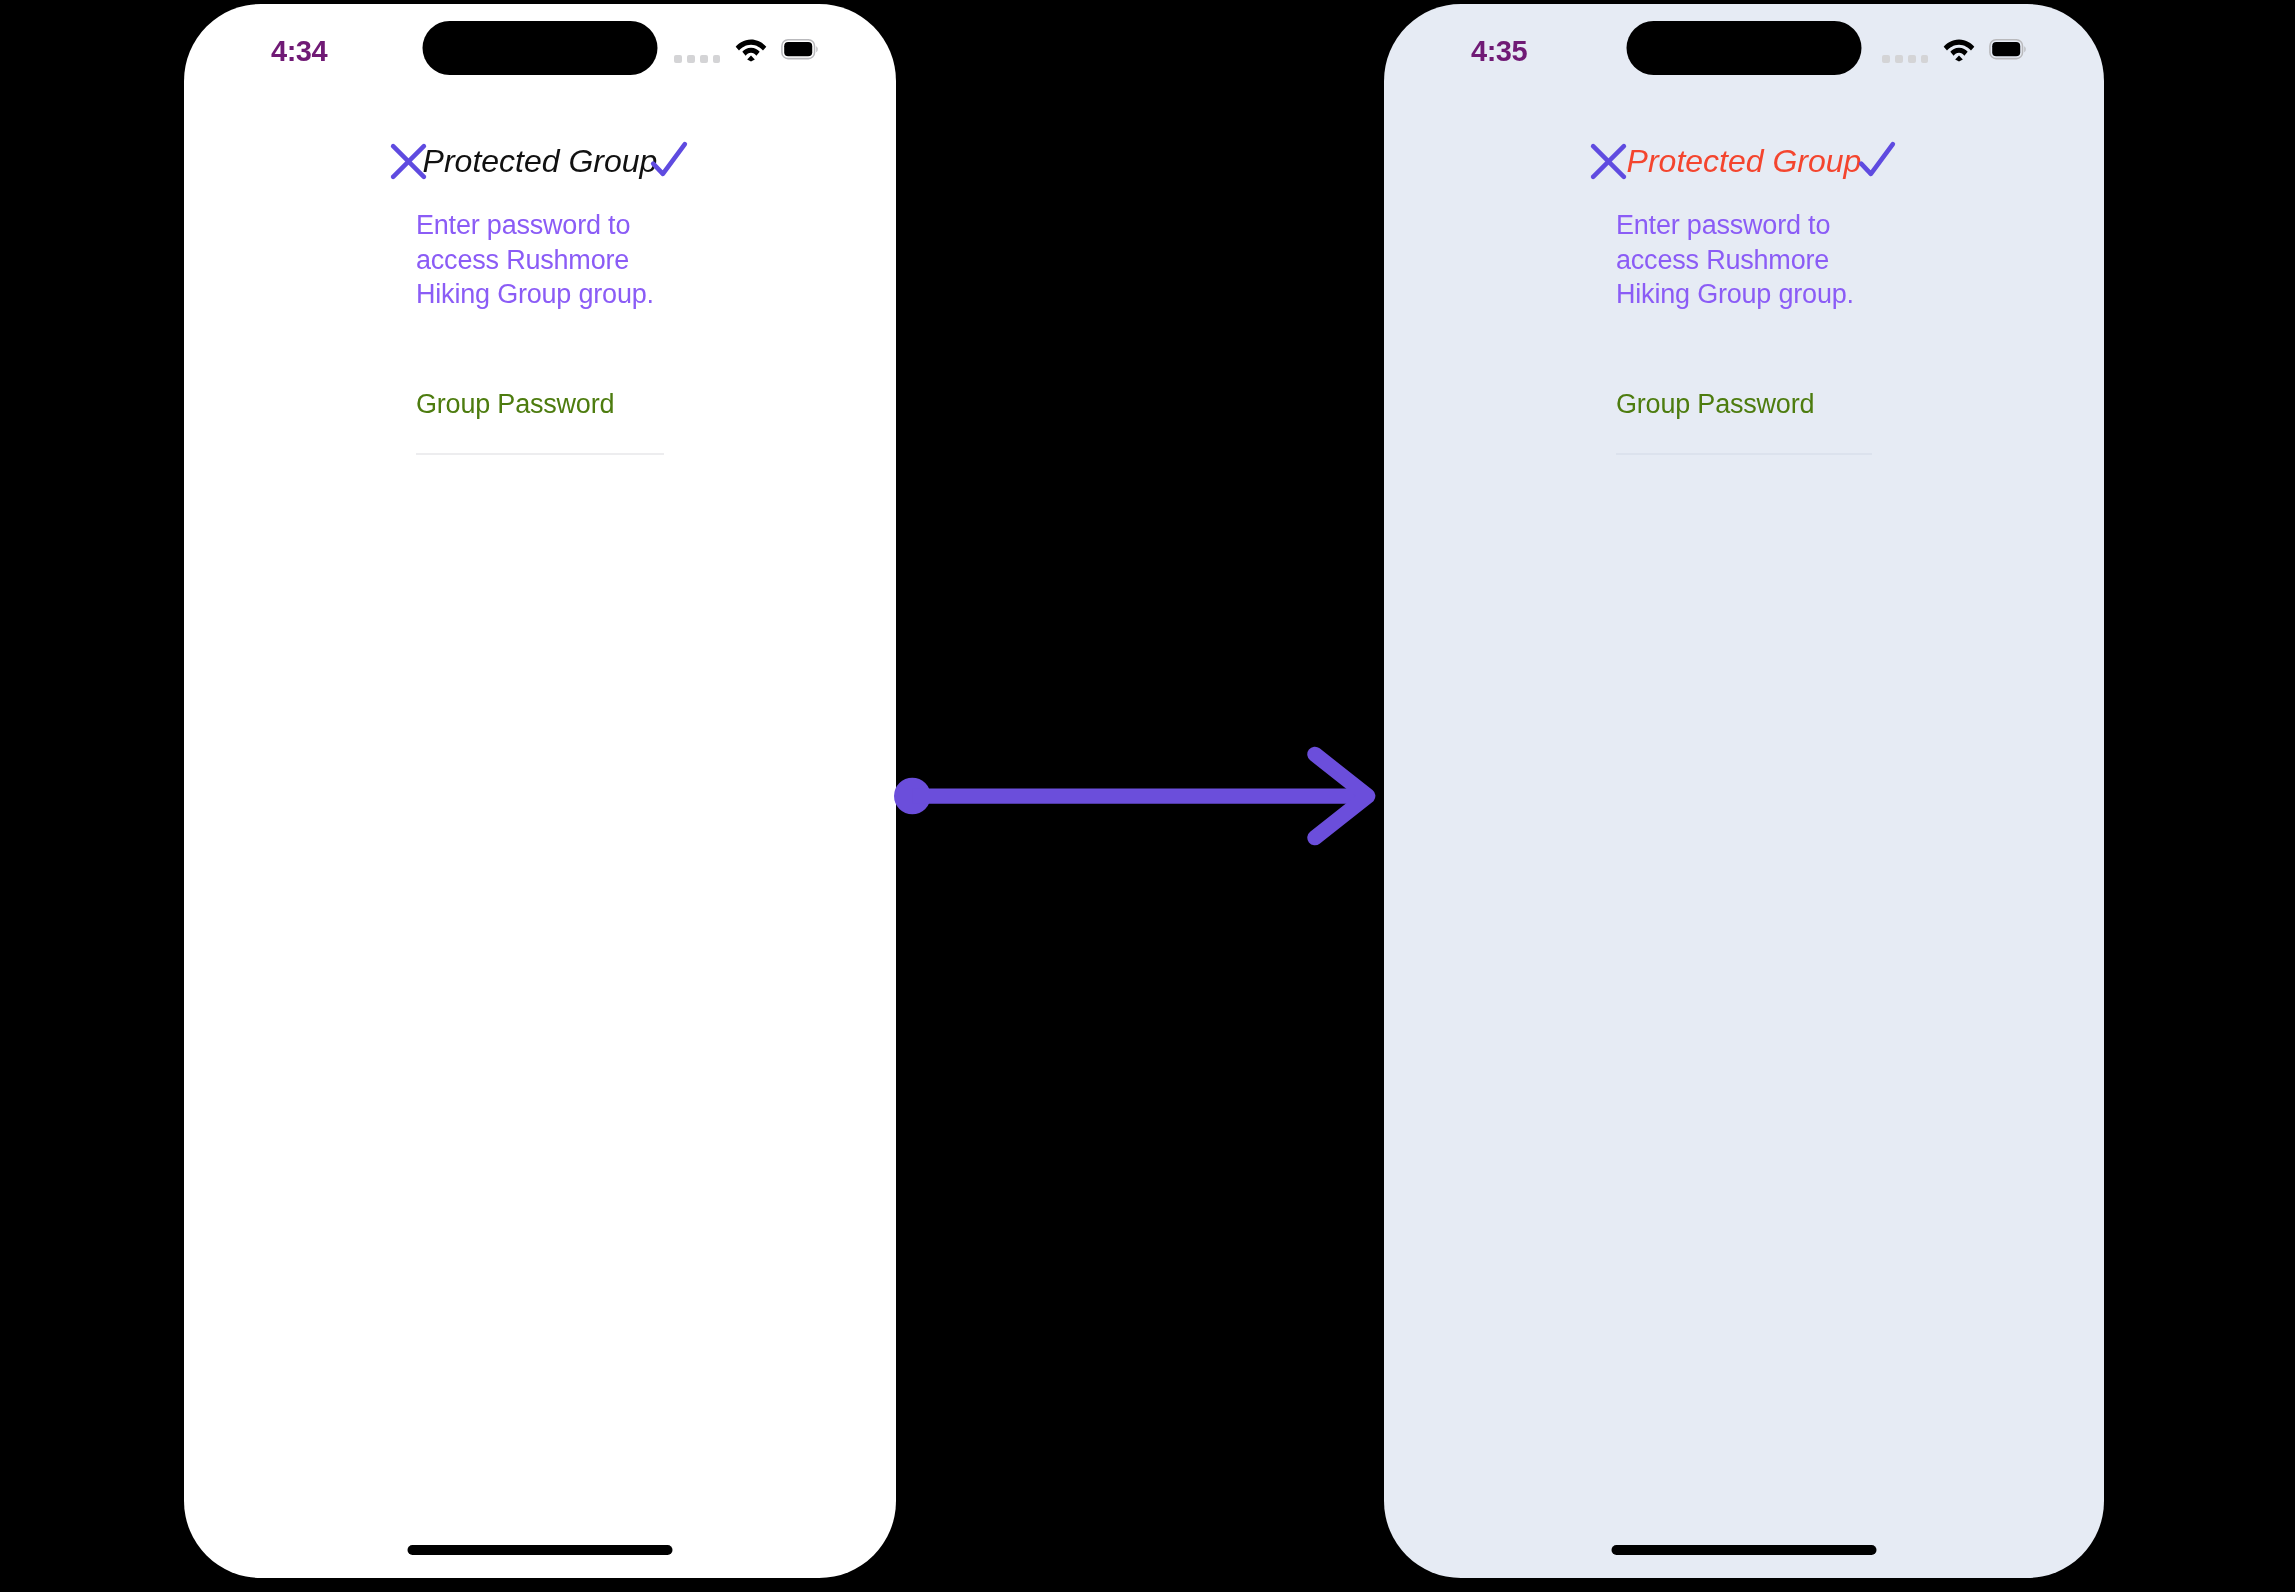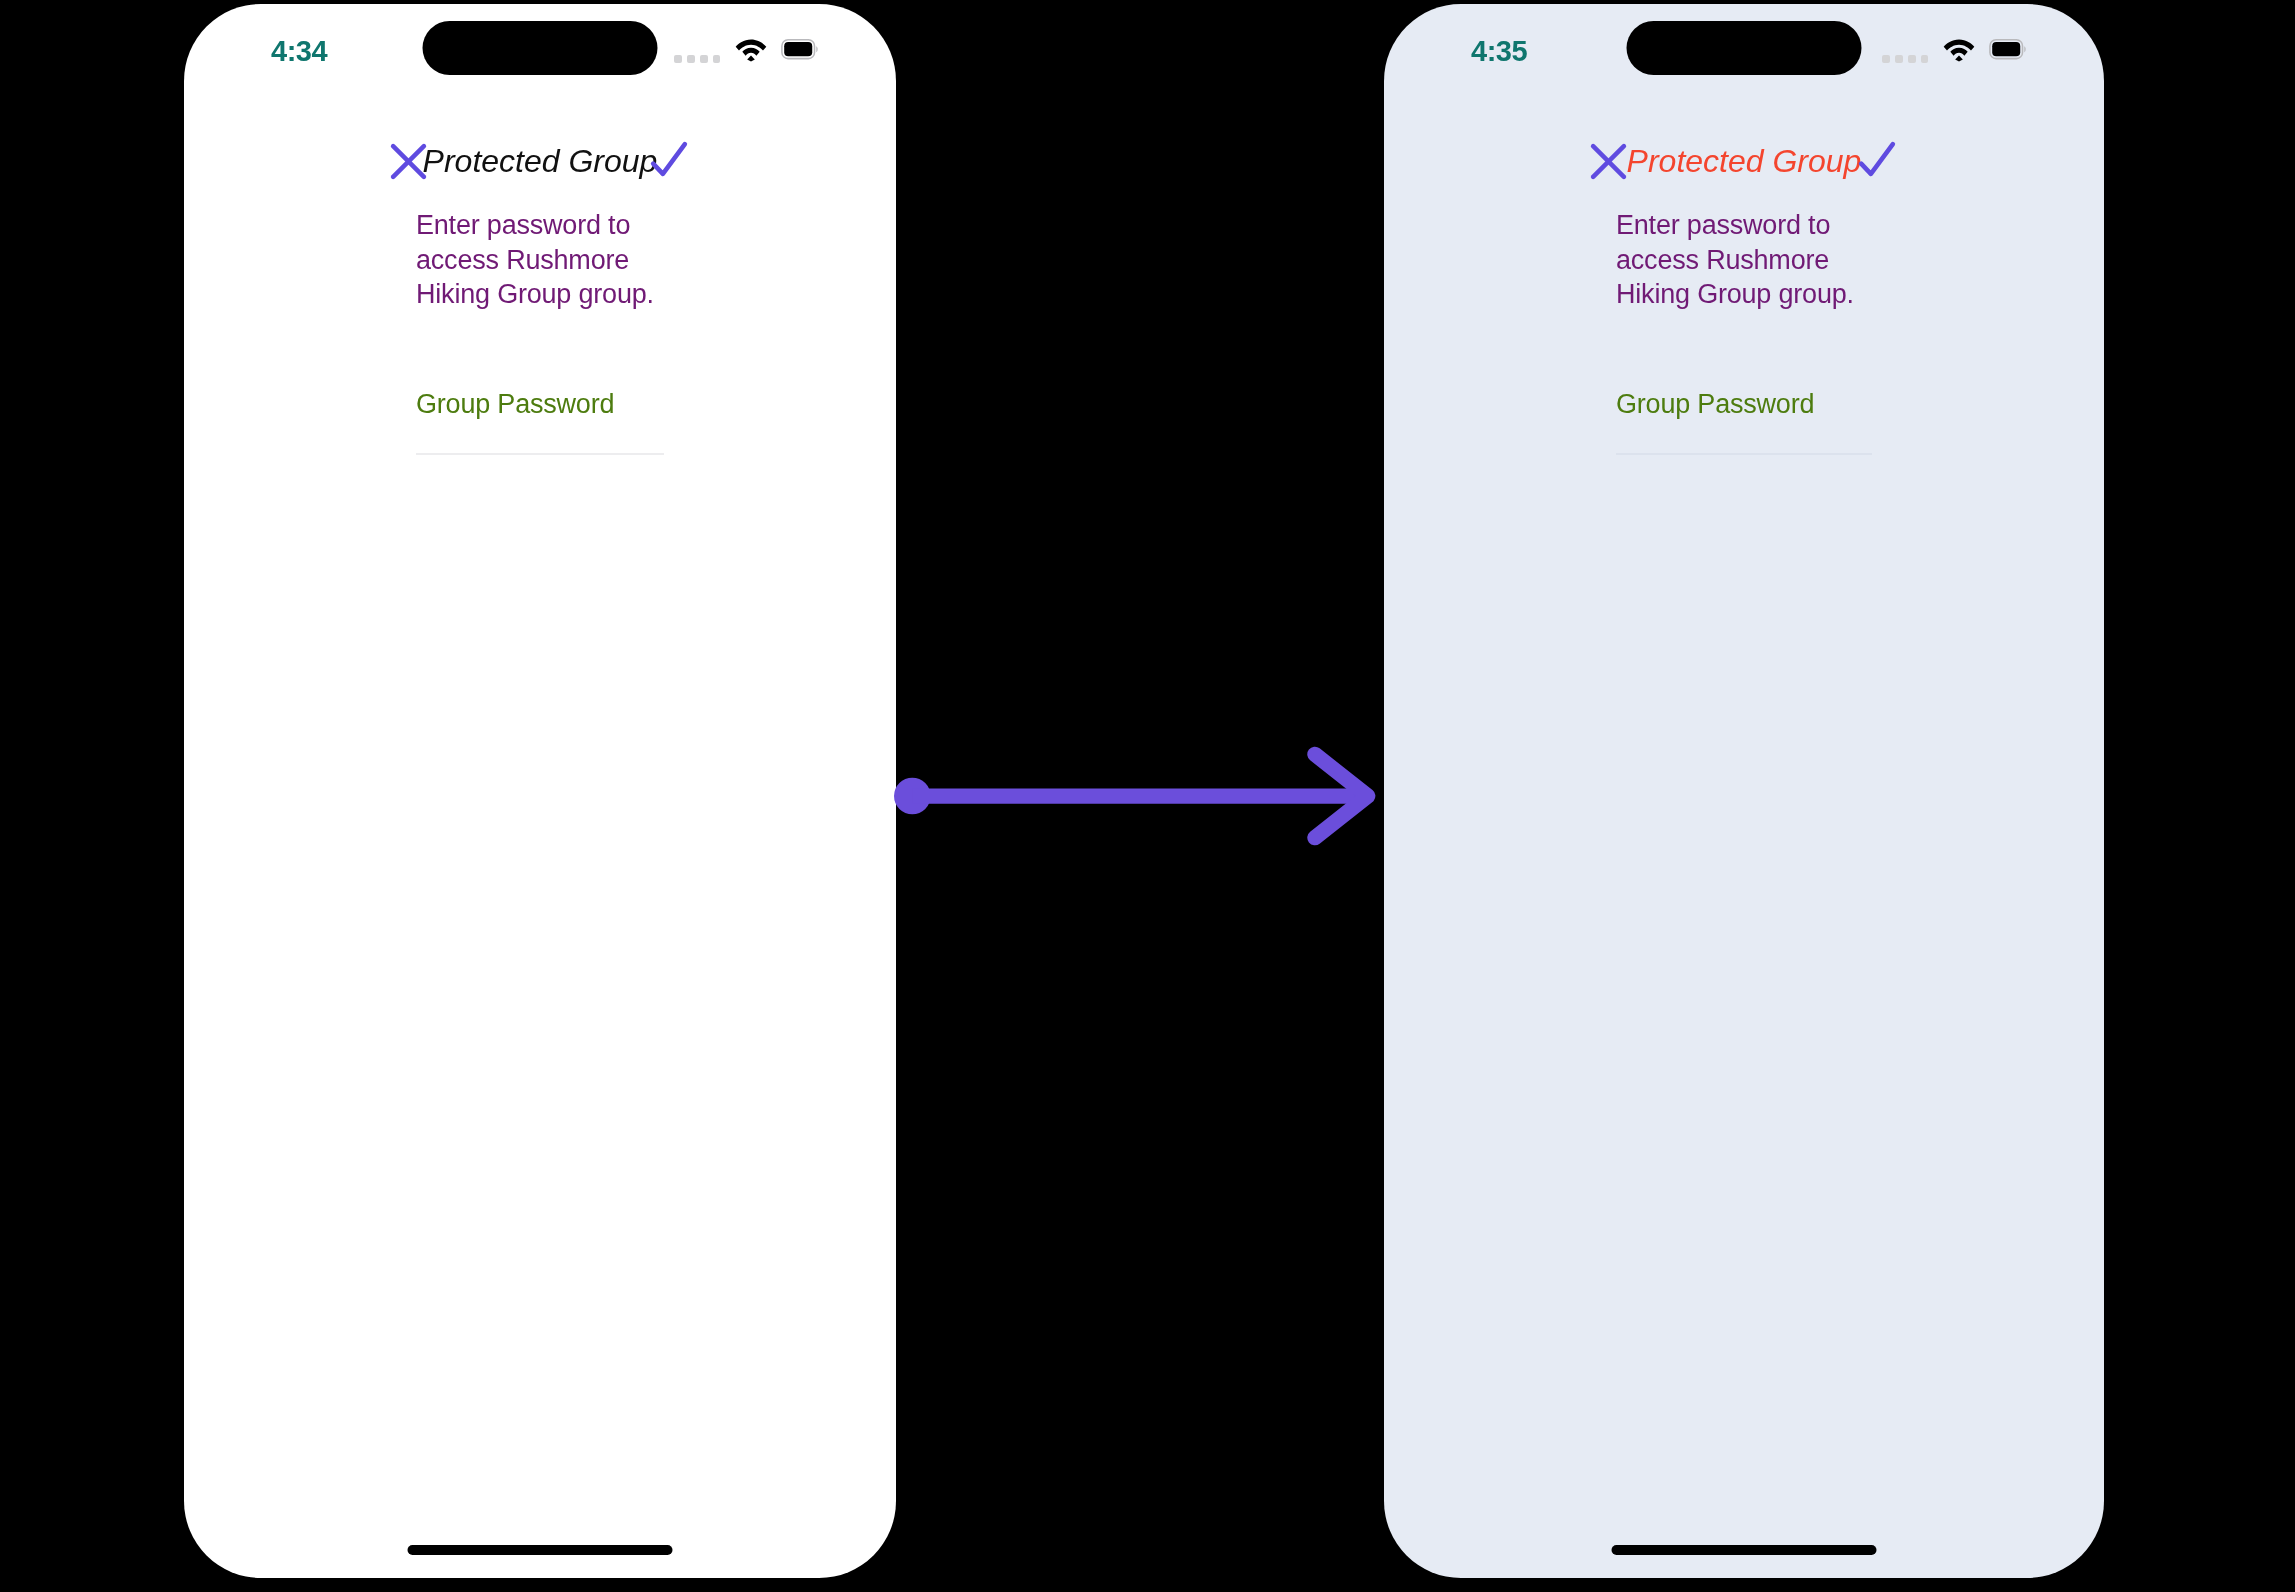--- a/index.html
+++ b/index.html
@@ -41,21 +41,21 @@
     left: 0;
     right: 0;
     height: 82px;
   }
   .status-time {
     position: absolute;
     left: 87px;
     top: 31px;
     font-size: 29px;
     font-weight: bold;
-    color: #0f766e;
+    color: #701a75;
     letter-spacing: -0.5px;
   }
   .dynamic-island {
     position: absolute;
     left: 50%;
     transform: translateX(-50%);
     top: 17px;
     width: 235px;
     height: 54px;
     background: #000000;
@@ -127,21 +127,21 @@
   .content {
     position: absolute;
     top: 204px;
     left: 0;
     right: 0;
     padding: 0 232px;
   }
   .description {
     font-size: 27px;
     line-height: 1.28;
-    color: #701a75;
+    color: #8b5cf6;
     margin: 0;
     letter-spacing: -0.2px;
   }
   .field-group {
     margin-top: 77px;
   }
   .field-label {
     font-size: 27px;
     color: #4d7c0f;
     letter-spacing: -0.2px;

